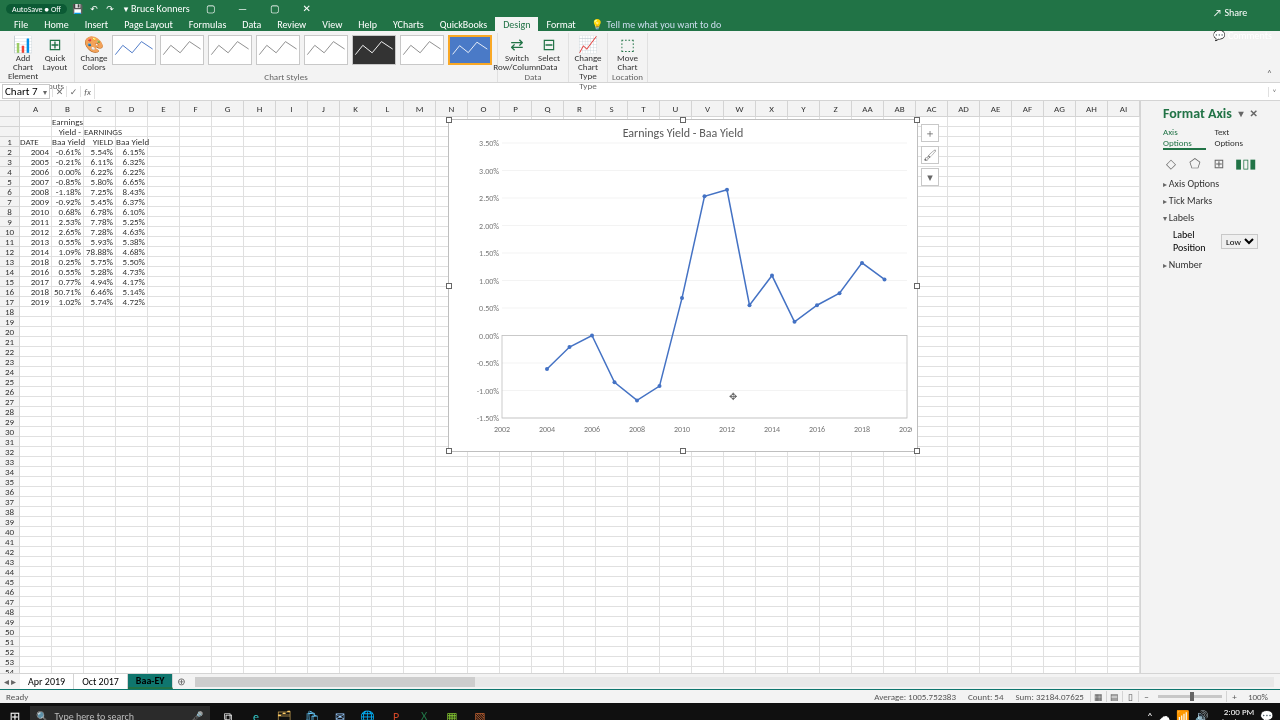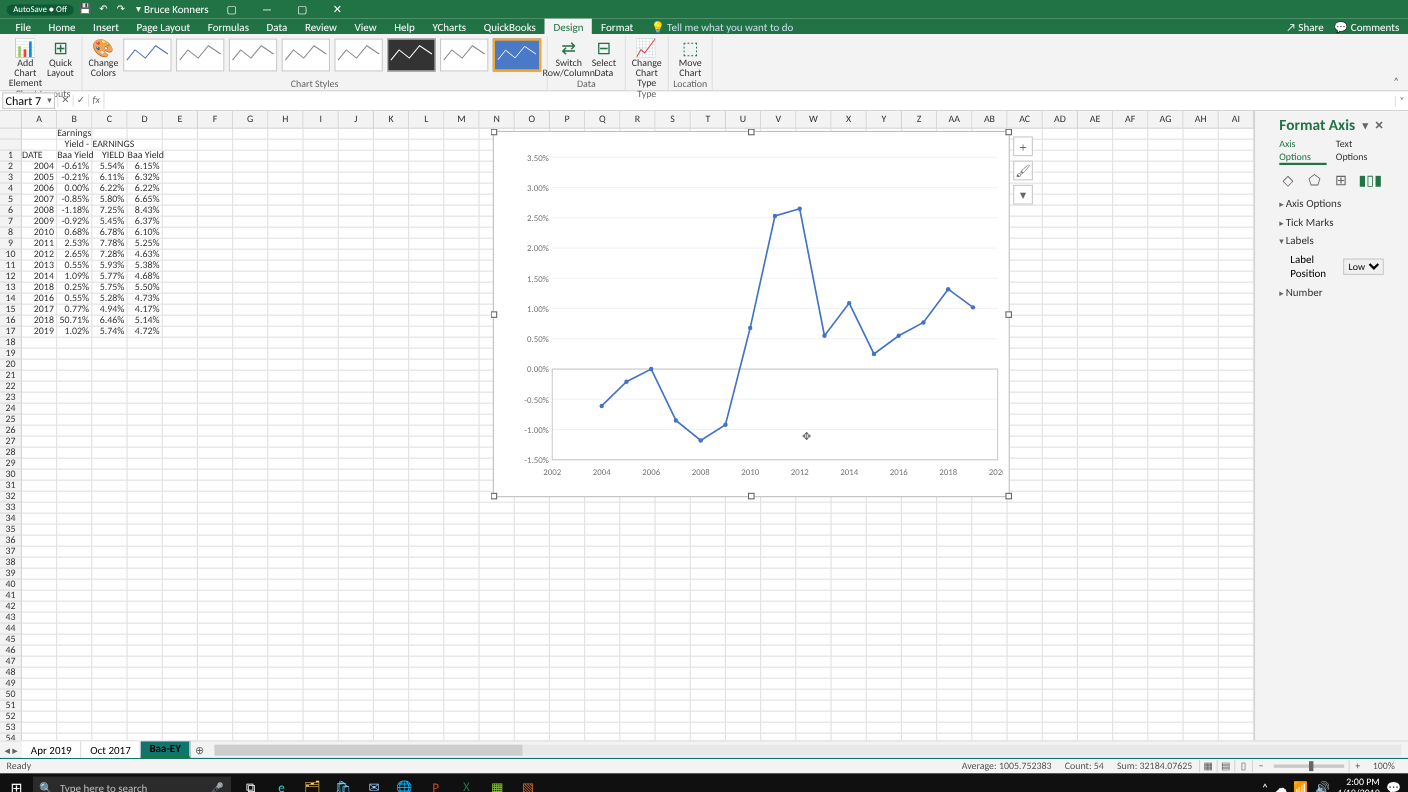--- a/index.html
+++ b/index.html
@@ -12,21 +12,21 @@
 .titlebar .right { display: flex; align-items: center; gap: 10px; padding-right: 24px; }
 .titlebar .win-btn { width: 22px; text-align: center; cursor: pointer; }
 .autosave-badge { background: #0b5a34; border-radius: 8px; padding: 0 6px; font-size: 8px; }
 .qat-btn { width: 10px; height: 10px; display: inline-flex; align-items: center; justify-content: center; font-size: 9px; }
 
 
 .ribbon-tabs { height: 14px; background: #217346; display: flex; align-items: center; color: #fff; font-size: 10px; padding-left: 6px; gap: 0; }
 .ribbon-tabs .tab { padding: 0 8px; height: 14px; display: flex; align-items: center; cursor: pointer; }
 .ribbon-tabs .tab.active { background: #f3f3f3; color: #217346; }
 .ribbon-tabs .spacer { flex: 1; }
-.ribbon-tabs .share-area { display: flex; gap: 10px; padding-right: 8px; color: #fff; }
+.ribbon-tabs .share-area { display: flex; gap: 10px; padding-right: 8px; color: #fff; flex-direction: column; }
 
 
 .ribbon { height: 52px; background: #f3f3f3; border-bottom: 1px solid #d4d4d4; display: flex; padding: 2px 4px 0 4px; }
 .ribbon-group { display: flex; flex-direction: column; align-items: center; border-right: 1px solid #e0e0e0; padding: 0 4px; }
 .ribbon-group .controls { flex: 1; display: flex; align-items: flex-start; gap: 2px; padding-top: 2px; }
 .ribbon-group .label { font-size: 9px; color: #666; height: 12px; }
 .ribbon-bigbtn { display: flex; flex-direction: column; align-items: center; justify-content: flex-start; width: 30px; cursor: pointer; font-size: 9px; color: #333; text-align: center; line-height: 9px; }
 .ribbon-bigbtn .ic { font-size: 16px; height: 18px; display: flex; align-items: center; justify-content: center; color: #217346; }
 .style-thumb { width: 44px; height: 30px; border: 1px solid #c8c8c8; background: #fff; margin: 0 1px; cursor: pointer; position: relative; }
 .style-thumb.active { border: 2px solid #f9a825; }
@@ -772,21 +772,21 @@
           <div class="cell"></div>
           <div class="cell"></div>
           <div class="cell"></div>
           <div class="cell"></div>
           <div class="cell"></div>
         </div>
         <div class="row">
           <div class="row-h">12</div>
           <div class="cell">2014</div>
           <div class="cell">1.09%</div>
-          <div class="cell">5.77%</div>
+          <div class="cell">78.88%</div>
           <div class="cell">4.68%</div>
           <div class="cell"></div>
           <div class="cell"></div>
           <div class="cell"></div>
           <div class="cell"></div>
           <div class="cell"></div>
           <div class="cell"></div>
           <div class="cell"></div>
           <div class="cell"></div>
           <div class="cell"></div>
@@ -2418,20 +2418,21 @@
       <div class="chart-handle" style="bottom:-3px;left:-3px"></div>
       <div class="chart-handle" style="bottom:-3px;left:50%;margin-left:-3px"></div>
       <div class="chart-handle" style="bottom:-3px;right:-3px"></div>
       <div class="chart-handle" style="top:50%;left:-3px;margin-top:-3px"></div>
       <div class="chart-handle" style="top:50%;right:-3px;margin-top:-3px"></div>
 
       <div class="chart-side-btn" style="top:4px">＋</div>
       <div class="chart-side-btn" style="top:26px">🖌</div>
       <div class="chart-side-btn" style="top:48px">▾</div>
 
+      <div class="chart-title">Earnings Yield - Baa Yield</div>
       <svg class="plot-area" id="chart-svg" viewBox="0 0 445 300">
           <line x1="35" y1="280" x2="440" y2="280" stroke="#e6e6e6" stroke-width="0.5"></line>
           <text x="32" y="283" text-anchor="end" font-size="8" fill="#777">-1.50%</text>
           <line x1="35" y1="252.5" x2="440" y2="252.5" stroke="#e6e6e6" stroke-width="0.5"></line>
           <text x="32" y="255.5" text-anchor="end" font-size="8" fill="#777">-1.00%</text>
           <line x1="35" y1="225" x2="440" y2="225" stroke="#e6e6e6" stroke-width="0.5"></line>
           <text x="32" y="228" text-anchor="end" font-size="8" fill="#777">-0.50%</text>
           <line x1="35" y1="197.5" x2="440" y2="197.5" stroke="#e6e6e6" stroke-width="0.5"></line>
           <text x="32" y="200.5" text-anchor="end" font-size="8" fill="#777">0.00%</text>
           <line x1="35" y1="170" x2="440" y2="170" stroke="#e6e6e6" stroke-width="0.5"></line>

